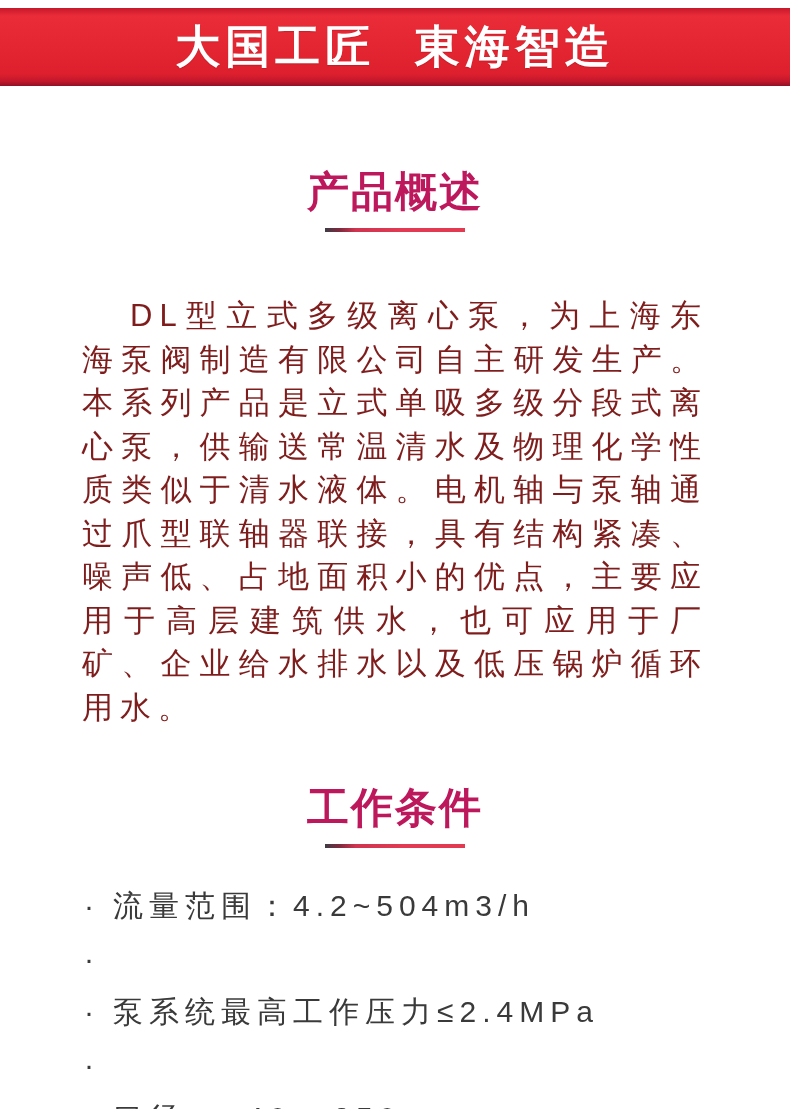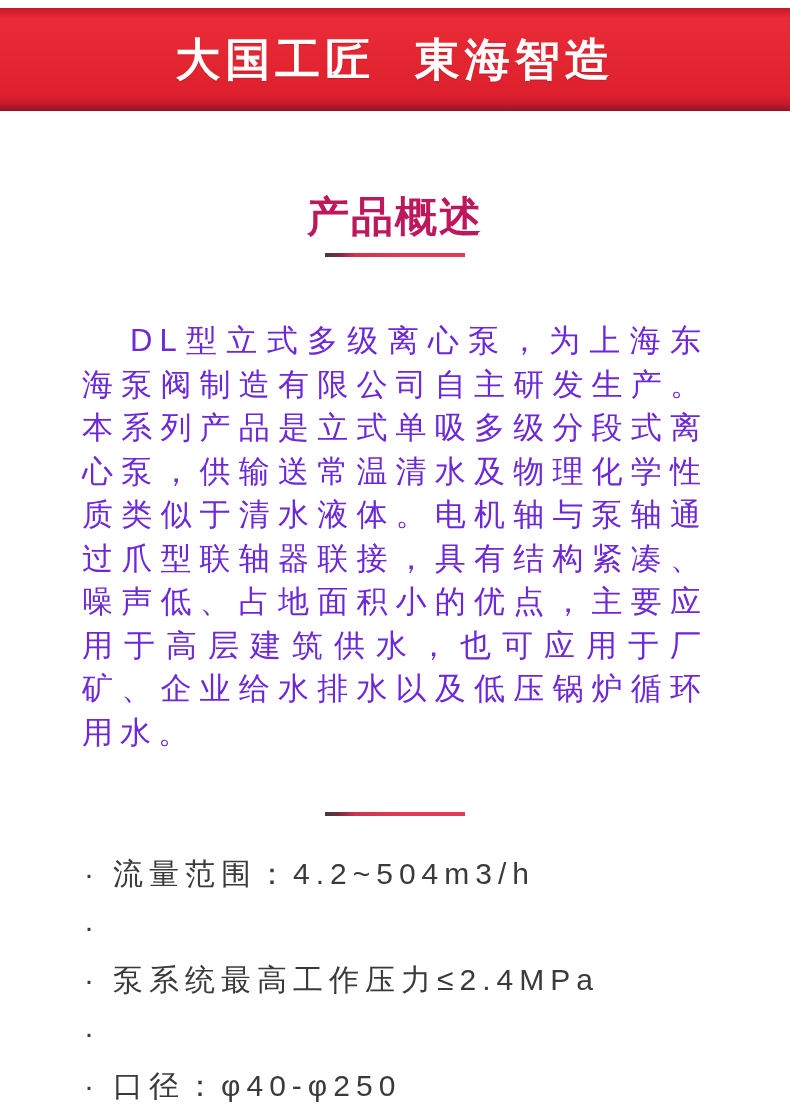--- a/index.html
+++ b/index.html
@@ -11,21 +11,21 @@
   .page {
     position: relative;
     width: 790px;
     height: 1109px;
     background: #ffffff;
     overflow: hidden;
     padding-top: 8px;
   }
   
   .banner {
-    height: 103px;
+    height: 78px;
     width: 790px;
     background: linear-gradient(180deg,
       #c5182a 0%, #ea2c39 10%,
       #e32531 55%, #de202e 84%,
       #c2172b 94%, #8f1228 100%);
     display: flex;
     align-items: center;
     justify-content: center;
   }
   .banner-text {
@@ -55,21 +55,21 @@
       #cf3450 22%, #e13a52 55%, #e23a51 100%);
   }
   .section-overview { margin-top: 85px; }
   .section-conditions { margin-top: 58px; }
   
   .overview-paragraph {
     margin: 62px 82px 0 82px;
     font-size: 31px;
     line-height: 43.5px;
     letter-spacing: 7px;
-    color: #6d28d9;
+    color: #7f1d1d;
     font-weight: normal;
     text-align: justify;
     text-justify: inter-character;
     text-indent: 1.55em;
   }
   
   .cond-list {
     list-style: none;
     margin: 42px 60px 0 84px;
   }
@@ -99,20 +99,21 @@
     <span class="banner-text">大国工匠 東海智造</span>
   </div>
 
   <div class="section-overview">
     <h2 class="section-title">产品概述</h2>
     <div class="title-underline"></div>
     <p class="overview-paragraph">DL型立式多级离心泵，为上海东海泵阀制造有限公司自主研发生产。本系列产品是立式单吸多级分段式离心泵，供输送常温清水及物理化学性质类似于清水液体。电机轴与泵轴通过爪型联轴器联接，具有结构紧凑、噪声低、占地面积小的优点，主要应用于高层建筑供水，也可应用于厂矿、企业给水排水以及低压锅炉循环用水。</p>
   </div>
 
   <div class="section-conditions">
+    <h2 class="section-title">工作条件</h2>
     <div class="title-underline"></div>
 
     <ul class="cond-list">
       <li class="cond-item">
         <span class="bullet">·</span>
         <span>流量范围：4.2~504m3/h</span>
       </li>
       <li class="cond-item">
         <span class="bullet">·</span>
       </li>

